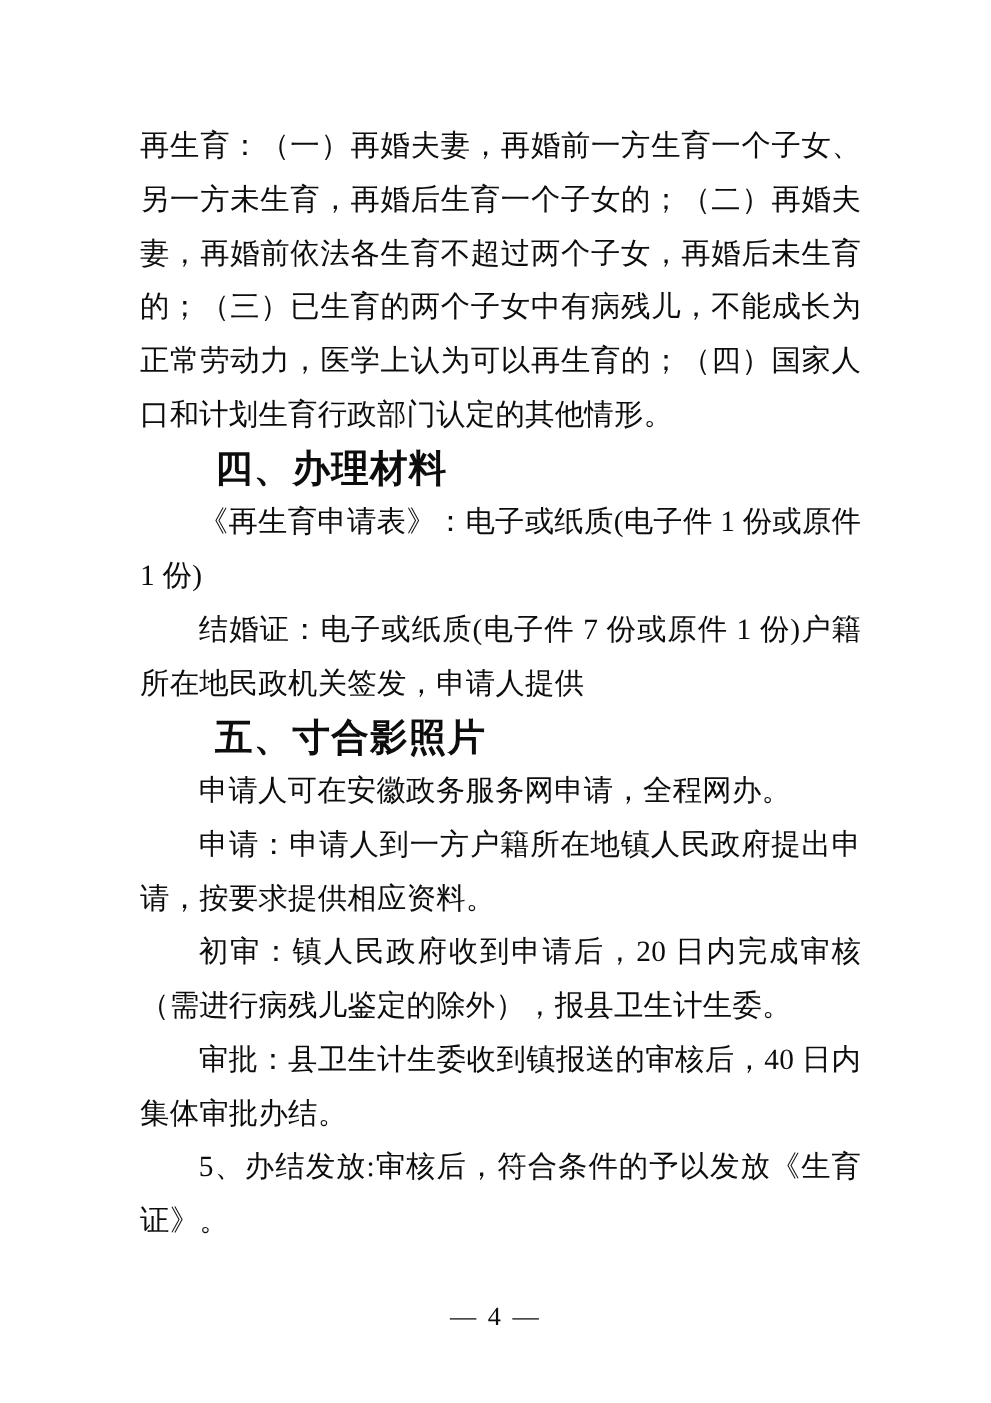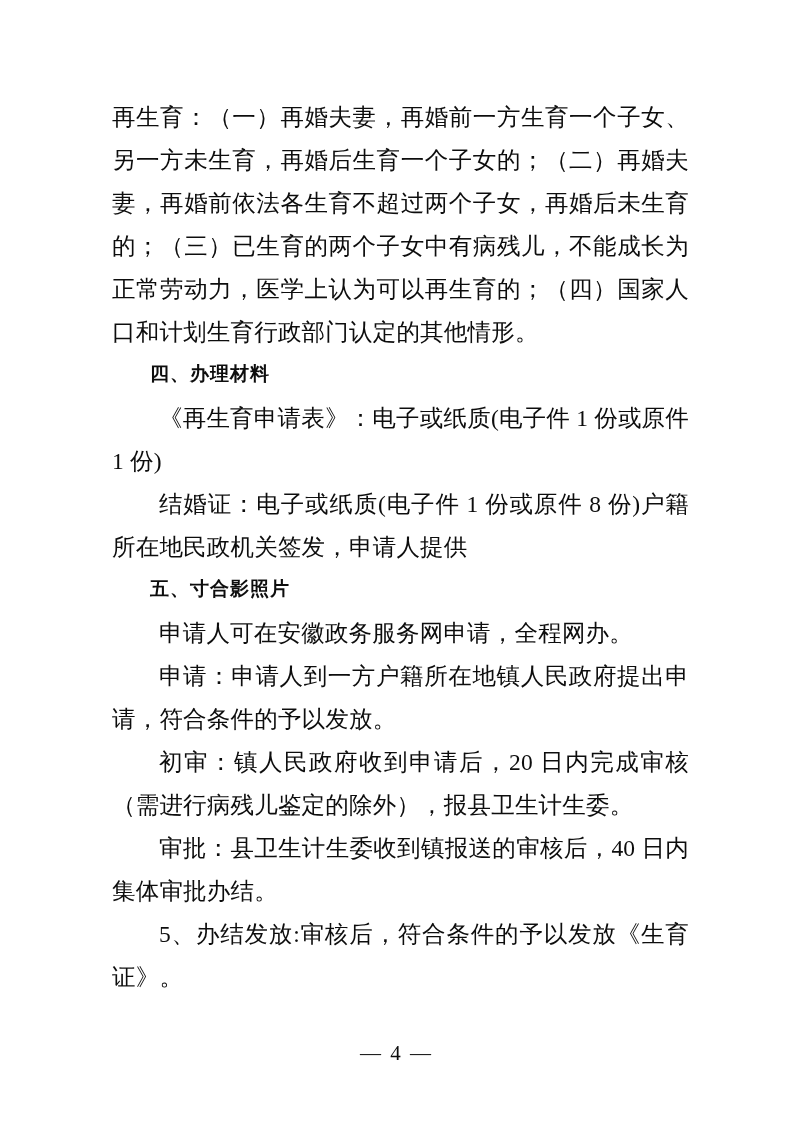--- a/index.html
+++ b/index.html
@@ -37,22 +37,22 @@
     text-align: justify;
     text-justify: inter-ideograph;
   }
   .para.noindent {
     text-indent: 0;
   }
   .heading {
     margin: 0;
     text-indent: 2em;
     font-weight: bold;
-    font-family: Liberation Mono, monospace;
-    font-size: 19px;
+    font-family: Liberation Sans, sans-serif;
+    font-size: 30px;
     letter-spacing: 1px;
   }
   .page-number {
     position: absolute;
     left: 0;
     right: 0;
     bottom: 56px;
     text-align: center;
     font-size: 21px;
     font-family: "Liberation Serif", "DejaVu Serif", serif;
@@ -65,28 +65,28 @@
 
 <div class="page">
   <div class="doc-body">
 
     <p class="para noindent">再生育：（一）再婚夫妻，再婚前一方生育一个子女、另一方未生育，再婚后生育一个子女的；（二）再婚夫妻，再婚前依法各生育不超过两个子女，再婚后未生育的；（三）已生育的两个子女中有病残儿，不能成长为正常劳动力，医学上认为可以再生育的；（四）国家人口和计划生育行政部门认定的其他情形。</p>
 
     <p class="heading">四、办理材料</p>
 
     <p class="para">《再生育申请表》：电子或纸质(电子件 1 份或原件 1 份)</p>
 
-    <p class="para">结婚证：电子或纸质(电子件 1 份或原件 8 份)户籍所在地民政机关签发，申请人提供</p>
+    <p class="para">结婚证：电子或纸质(电子件 7 份或原件 1 份)户籍所在地民政机关签发，申请人提供</p>
 
 
     <p class="heading">五、寸合影照片</p>
 
     <p class="para">申请人可在安徽政务服务网申请，全程网办。</p>
 
-    <p class="para">申请：申请人到一方户籍所在地镇人民政府提出申请，符合条件的予以发放。</p>
+    <p class="para">申请：申请人到一方户籍所在地镇人民政府提出申请，按要求提供相应资料。</p>
 
     <p class="para">初审：镇人民政府收到申请后，20 日内完成审核（需进行病残儿鉴定的除外），报县卫生计生委。</p>
 
     <p class="para">审批：县卫生计生委收到镇报送的审核后，40 日内集体审批办结。</p>
 
     <p class="para">5、办结发放:审核后，符合条件的予以发放《生育证》。</p>
 
   </div>
 </div>
 

